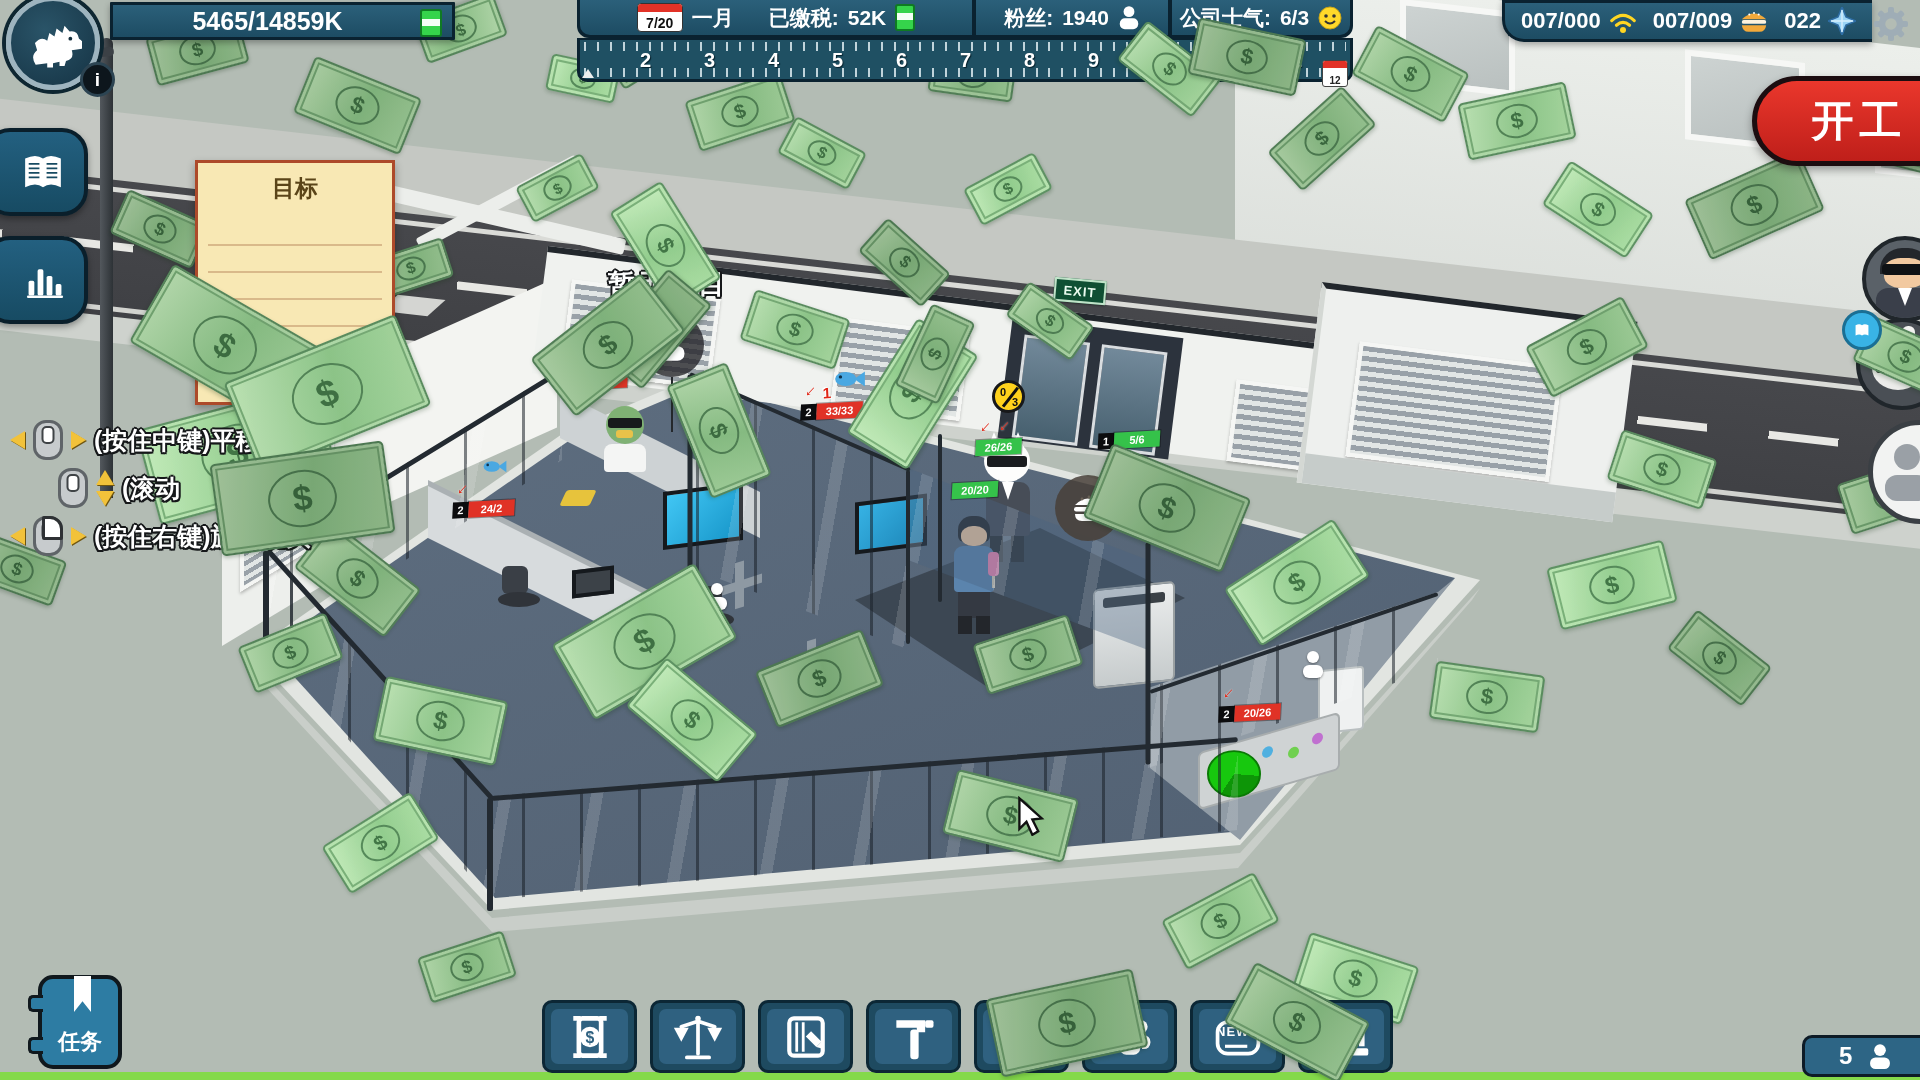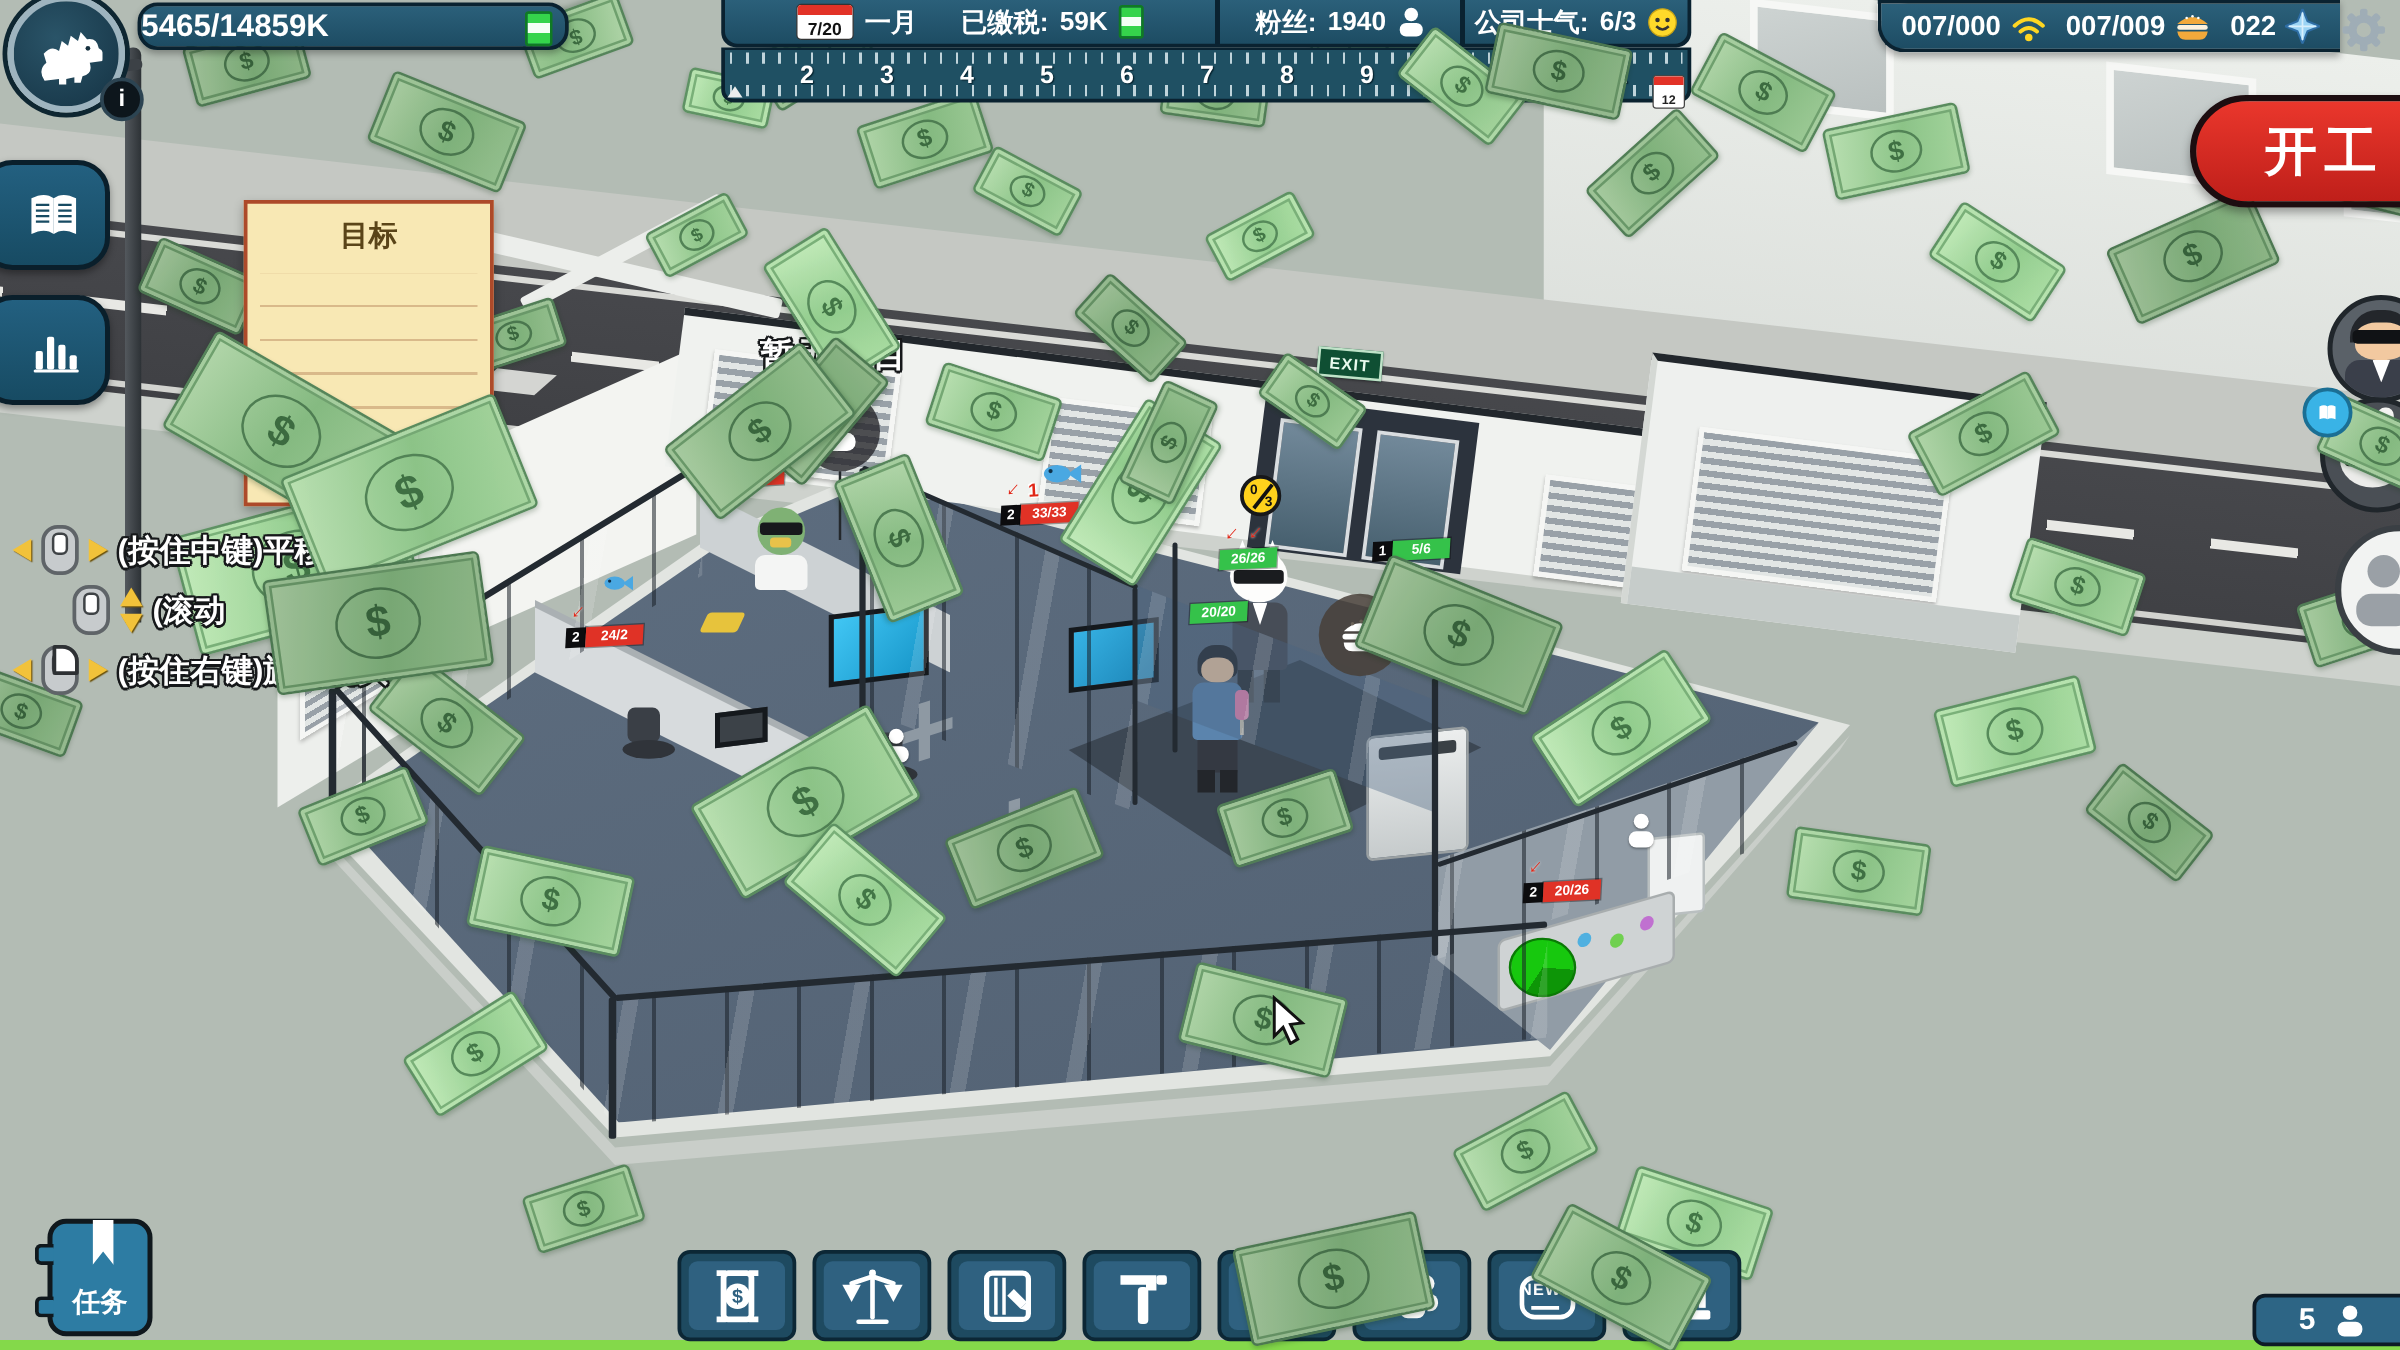--- a/index.html
+++ b/index.html
@@ -77,21 +77,21 @@
   .energy .num{position:absolute;font-size:11px;font-weight:bold;color:#111;}
   .energy .slash{position:absolute;left:14px;top:2px;width:2.5px;height:24px;background:#111;transform:rotate(38deg);}
   .exit{left:1054px;top:279px;width:52px;height:24px;background:#0f4f33;border:2px solid #bfe3c8;color:#eafbef;font-size:13px;font-weight:bold;letter-spacing:1px;display:flex;align-items:center;justify-content:center;transform:rotate(5deg);z-index:12;box-shadow:0 1px 2px rgba(0,0,0,.4);}
   .fish{position:absolute;z-index:19;}
   
   .bill{position:absolute;border-radius:5px;background:linear-gradient(100deg,#b2d6aa,#85ba81 55%,#9dca96);border:2px solid #55855a;box-shadow:inset 0 0 0 3px #a5cd9e,inset 0 0 0 5px #6fa06e,0 2px 4px rgba(20,50,20,.25);display:flex;align-items:center;justify-content:center;}
   .bill .oval{border:2px solid #4e7d52;border-radius:50%;width:40%;height:64%;display:flex;align-items:center;justify-content:center;color:#3c6b40;font-weight:bold;}
   
   .ui{z-index:50;}
   .pill{background:linear-gradient(180deg,#2b607a,#1d4c63);border:3px solid #0a2230;box-shadow:0 3px 6px rgba(0,0,0,.3);}
-  #funds-pill{left:110px;top:2px;width:345px;height:38px;border-radius:16px;display:flex;align-items:center;justify-content:flex-start;color:#fff;font-size:25px;font-weight:bold;padding-right:30px;}
+  #funds-pill{left:110px;top:2px;width:345px;height:38px;border-radius:1px;display:flex;align-items:center;justify-content:center;color:#fff;font-size:25px;font-weight:bold;padding-right:30px;}
   .battery{position:absolute;right:10px;top:4px;width:22px;height:28px;border-radius:3px;border:2px solid #0f7a23;background:linear-gradient(180deg,#35d44b 0 32%,#f4fff5 32% 63%,#35d44b 63%);}
   #avatar{left:6px;top:-4px;width:94px;height:94px;border-radius:50%;background:radial-gradient(circle at 40% 35%,#2a5468,#153344);border:5px solid #9eb4bf;box-shadow:0 0 0 4px #0e2631;display:flex;align-items:center;justify-content:center;z-index:51;}
   #info-btn{left:80px;top:62px;width:35px;height:35px;border-radius:50%;background:#0d161c;border:3px solid #2c4452;color:#fff;font-weight:bold;font-size:19px;display:flex;align-items:center;justify-content:center;z-index:52;}
   #topbar{left:577px;top:0;width:776px;height:38px;background:#0a2230;display:flex;gap:4px;padding:0 3px 3px 3px;border-radius:0 0 12px 12px;}
   .tb-sec{background:linear-gradient(180deg,#2b607a,#1d4c63);height:35px;display:flex;align-items:center;justify-content:center;gap:9px;color:#fff;font-weight:bold;font-size:21px;}
   .tb-sec:first-child{border-radius:0 0 0 10px;}
   .tb-sec:last-child{border-radius:0 0 10px 0;}
   .cal{width:46px;height:29px;background:#fff;border-radius:4px;border:1px solid #333;position:relative;display:flex;align-items:flex-end;justify-content:center;color:#111;font-size:14px;font-weight:bold;overflow:hidden;}
   .cal::before{content:'';position:absolute;top:0;left:0;right:0;height:8px;background:#e23227;}
   #ruler{left:577px;top:38px;width:776px;height:44px;background:#1f5063;border:3px solid #0a2230;border-top-width:2px;border-radius:0 0 10px 10px;}
@@ -321,21 +321,21 @@
       <span>i</span>
     </div>
 
   <div class="abs ui" id="topbar">
     <div class="tb-sec" style="width:392px;">
       <span class="cal">
           <span>7/20</span>
         </span>
       <span>一月</span>
       <span style="margin-left:26px;">已缴税:</span>
-      <span>59K</span>
+      <span>52K</span>
       <span class="battery" style="position:static;width:20px;height:27px;"></span>
     </div>
     <div class="tb-sec" style="width:192px;">
       <span>粉丝:</span>
       <span>1940</span>
       <svg width="22" height="25" viewBox="0 0 26 30">
           <circle cx="13" cy="8" r="6.5" fill="#fff"></circle>
           <rect x="2" y="16" width="22" height="13" rx="6" fill="#fff"></rect>
         </svg>
     </div>

